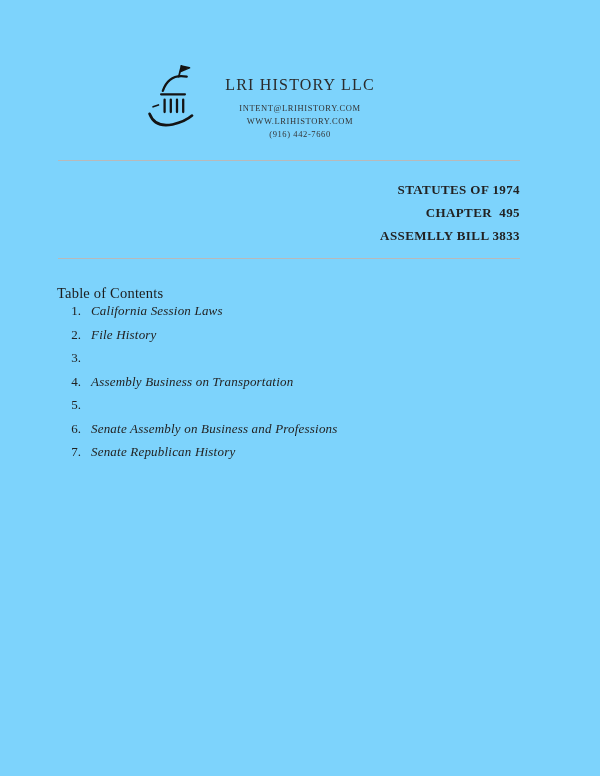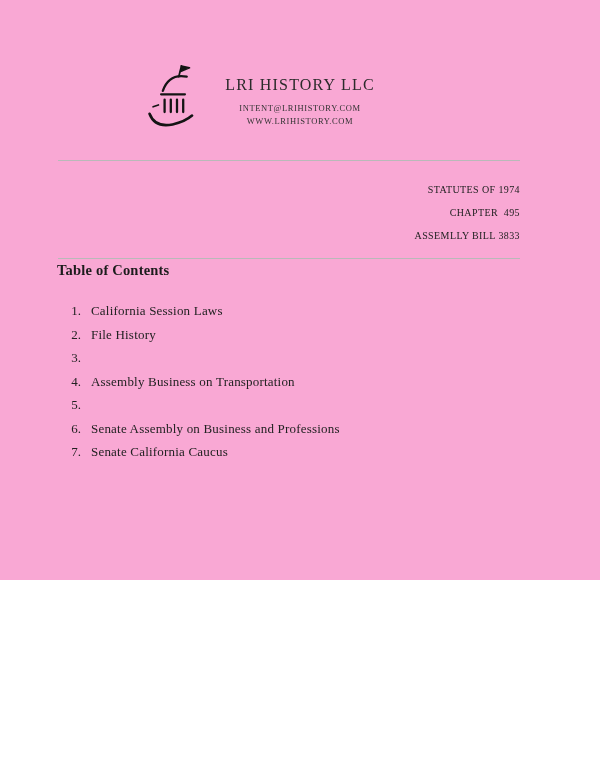--- a/index.html
+++ b/index.html
@@ -8,22 +8,22 @@
     width: 600px;
     height: 776px;
     font-family: "Liberation Serif", "DejaVu Serif", serif;
     color: #222222;
     position: relative;
     overflow: hidden;
   }
   .page {
     position: relative;
     width: 600px;
-    height: 580px;
-    background: #f9a8d4;
+    height: 776px;
+    background: #7dd3fc;
   }
 
   
   .logo {
     position: absolute;
     left: 146px;
     top: 60px;
     width: 62px;
     height: 74px;
   }
@@ -61,35 +61,35 @@
   .rule-2 { top: 258px; }
 
   
   .reference {
     position: absolute;
     top: 178px;
     right: 80px;
     text-align: right;
   }
   .ref-line {
-    font-size: 10px;
-    font-weight: normal;
+    font-size: 13px;
+    font-weight: bold;
     color: #222222;
     letter-spacing: 0.4px;
     line-height: 23px;
     white-space: pre;
   }
 
   
   .toc-title {
     position: absolute;
     left: 57px;
-    top: 262px;
+    top: 285px;
     font-size: 14.5px;
-    font-weight: bold;
+    font-weight: normal;
     color: #1c1c1c;
     letter-spacing: 0.2px;
   }
   .toc-list {
     position: absolute;
     left: 57px;
     top: 304px;
     list-style: none;
   }
   .toc-list li {
@@ -99,20 +99,21 @@
     color: #222222;
     line-height: 13px;
   }
   .toc-num {
     width: 24px;
     text-align: right;
     margin-right: 10px;
   }
   .toc-text {
     letter-spacing: 0.2px;
+    font-style: italic;
   }
 </style>
 </head>
 <body>
 
 <div class="page">
 
   <div class="logo">
     <svg viewBox="0 0 70 82" fill="none" stroke="#141414" stroke-linecap="round" stroke-linejoin="round">
 
@@ -132,20 +133,21 @@
       <path d="M4 60 Q10 76 30 72 Q44 69 52 62" stroke-width="3"></path>
 
       <path d="M8 52 L14 50" stroke-width="2"></path>
     </svg>
   </div>
 
   <div class="letterhead">
     <div class="company-name">LRI HISTORY LLC</div>
     <div class="contact-line">INTENT@LRIHISTORY.COM</div>
     <div class="contact-line">WWW.LRIHISTORY.COM</div>
+    <div class="contact-line">(916) 442-7660</div>
   </div>
 
   <div class="rule rule-1"></div>
   <div class="rule rule-2"></div>
 
   <div class="reference">
     <div class="ref-line">STATUTES OF 1974</div>
     <div class="ref-line">CHAPTER  495</div>
     <div class="ref-line">ASSEMLLY BILL 3833</div>
   </div>
@@ -169,17 +171,17 @@
       </li>
       <li>
         <span class="toc-num">5.</span>
       </li>
       <li>
         <span class="toc-num">6.</span>
         <span class="toc-text">Senate Assembly on Business and Professions</span>
       </li>
       <li>
         <span class="toc-num">7.</span>
-        <span class="toc-text">Senate California Caucus</span>
+        <span class="toc-text">Senate Republican History</span>
       </li>
     </ol>
 
 </div>
 
 </body></html>

